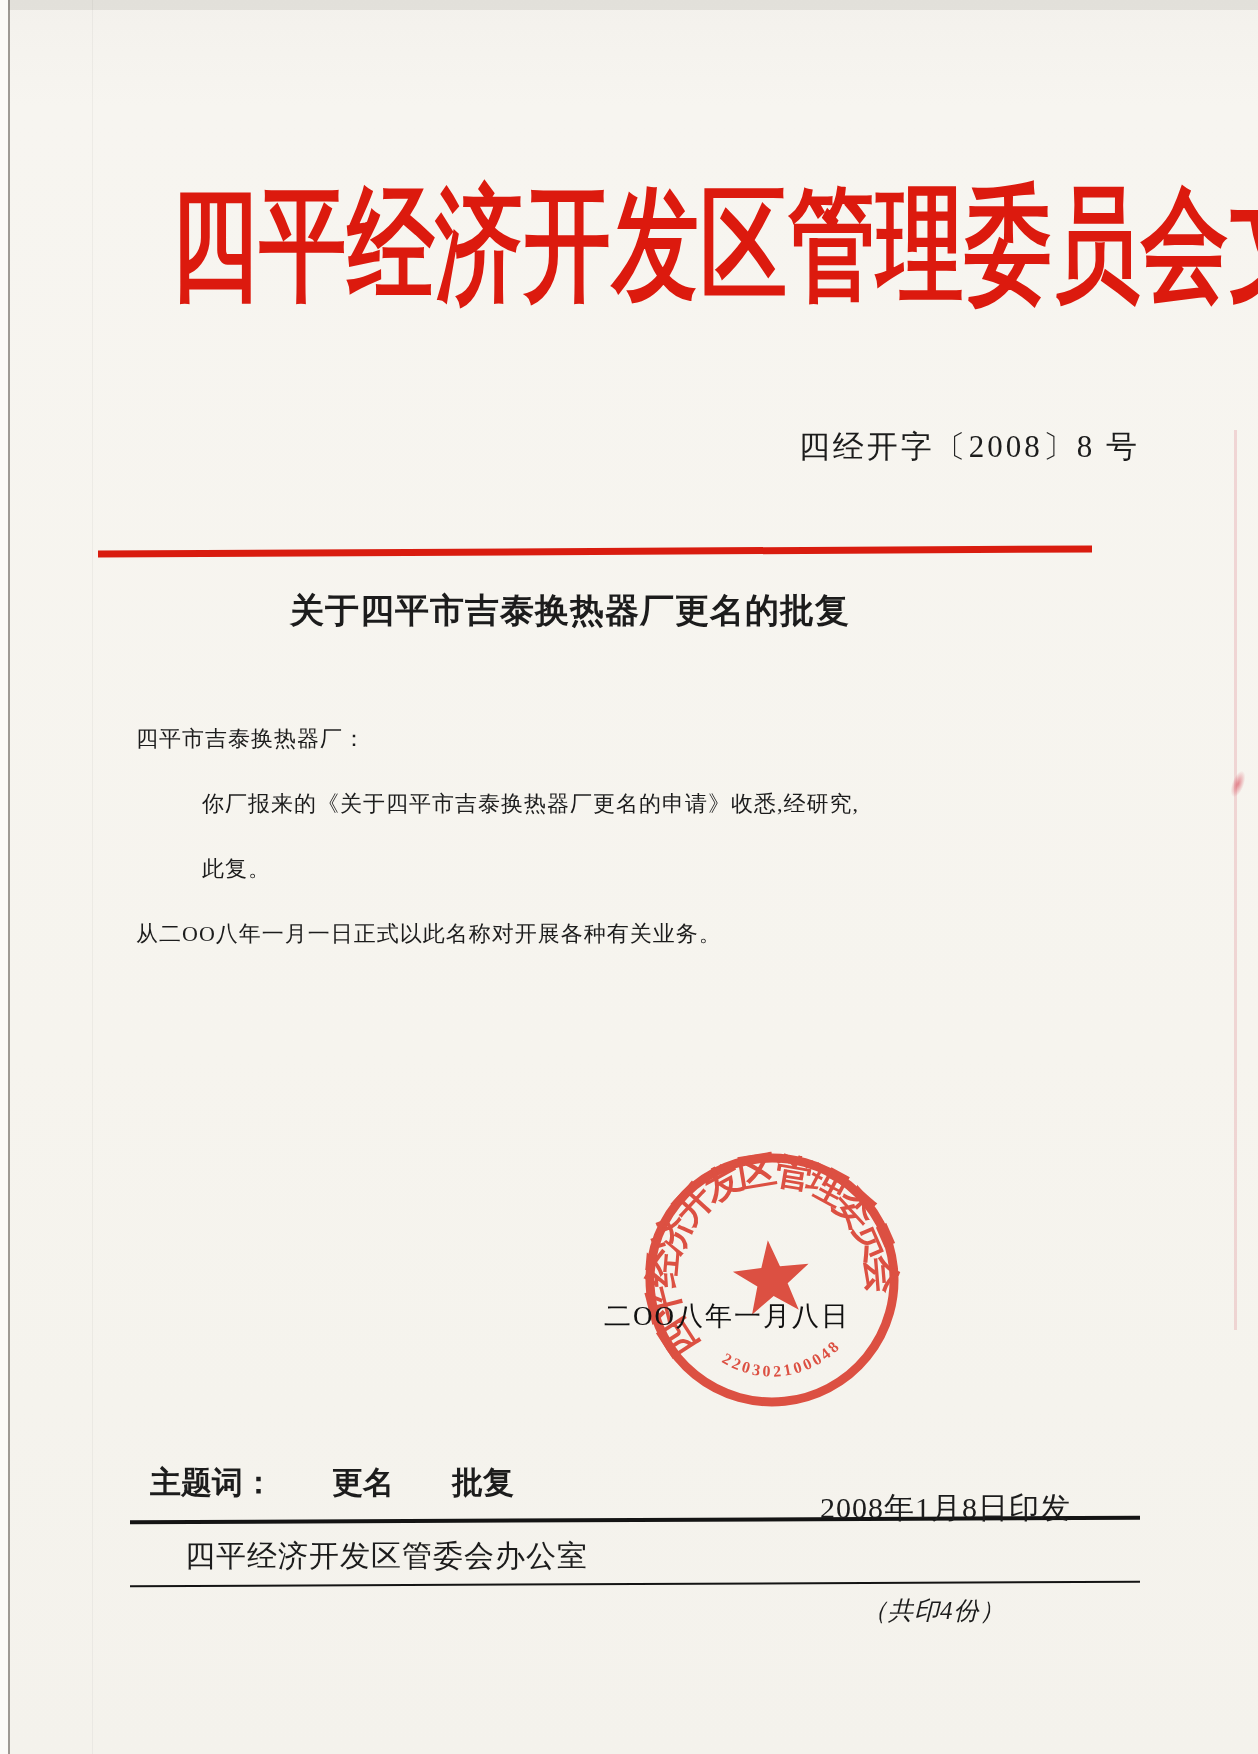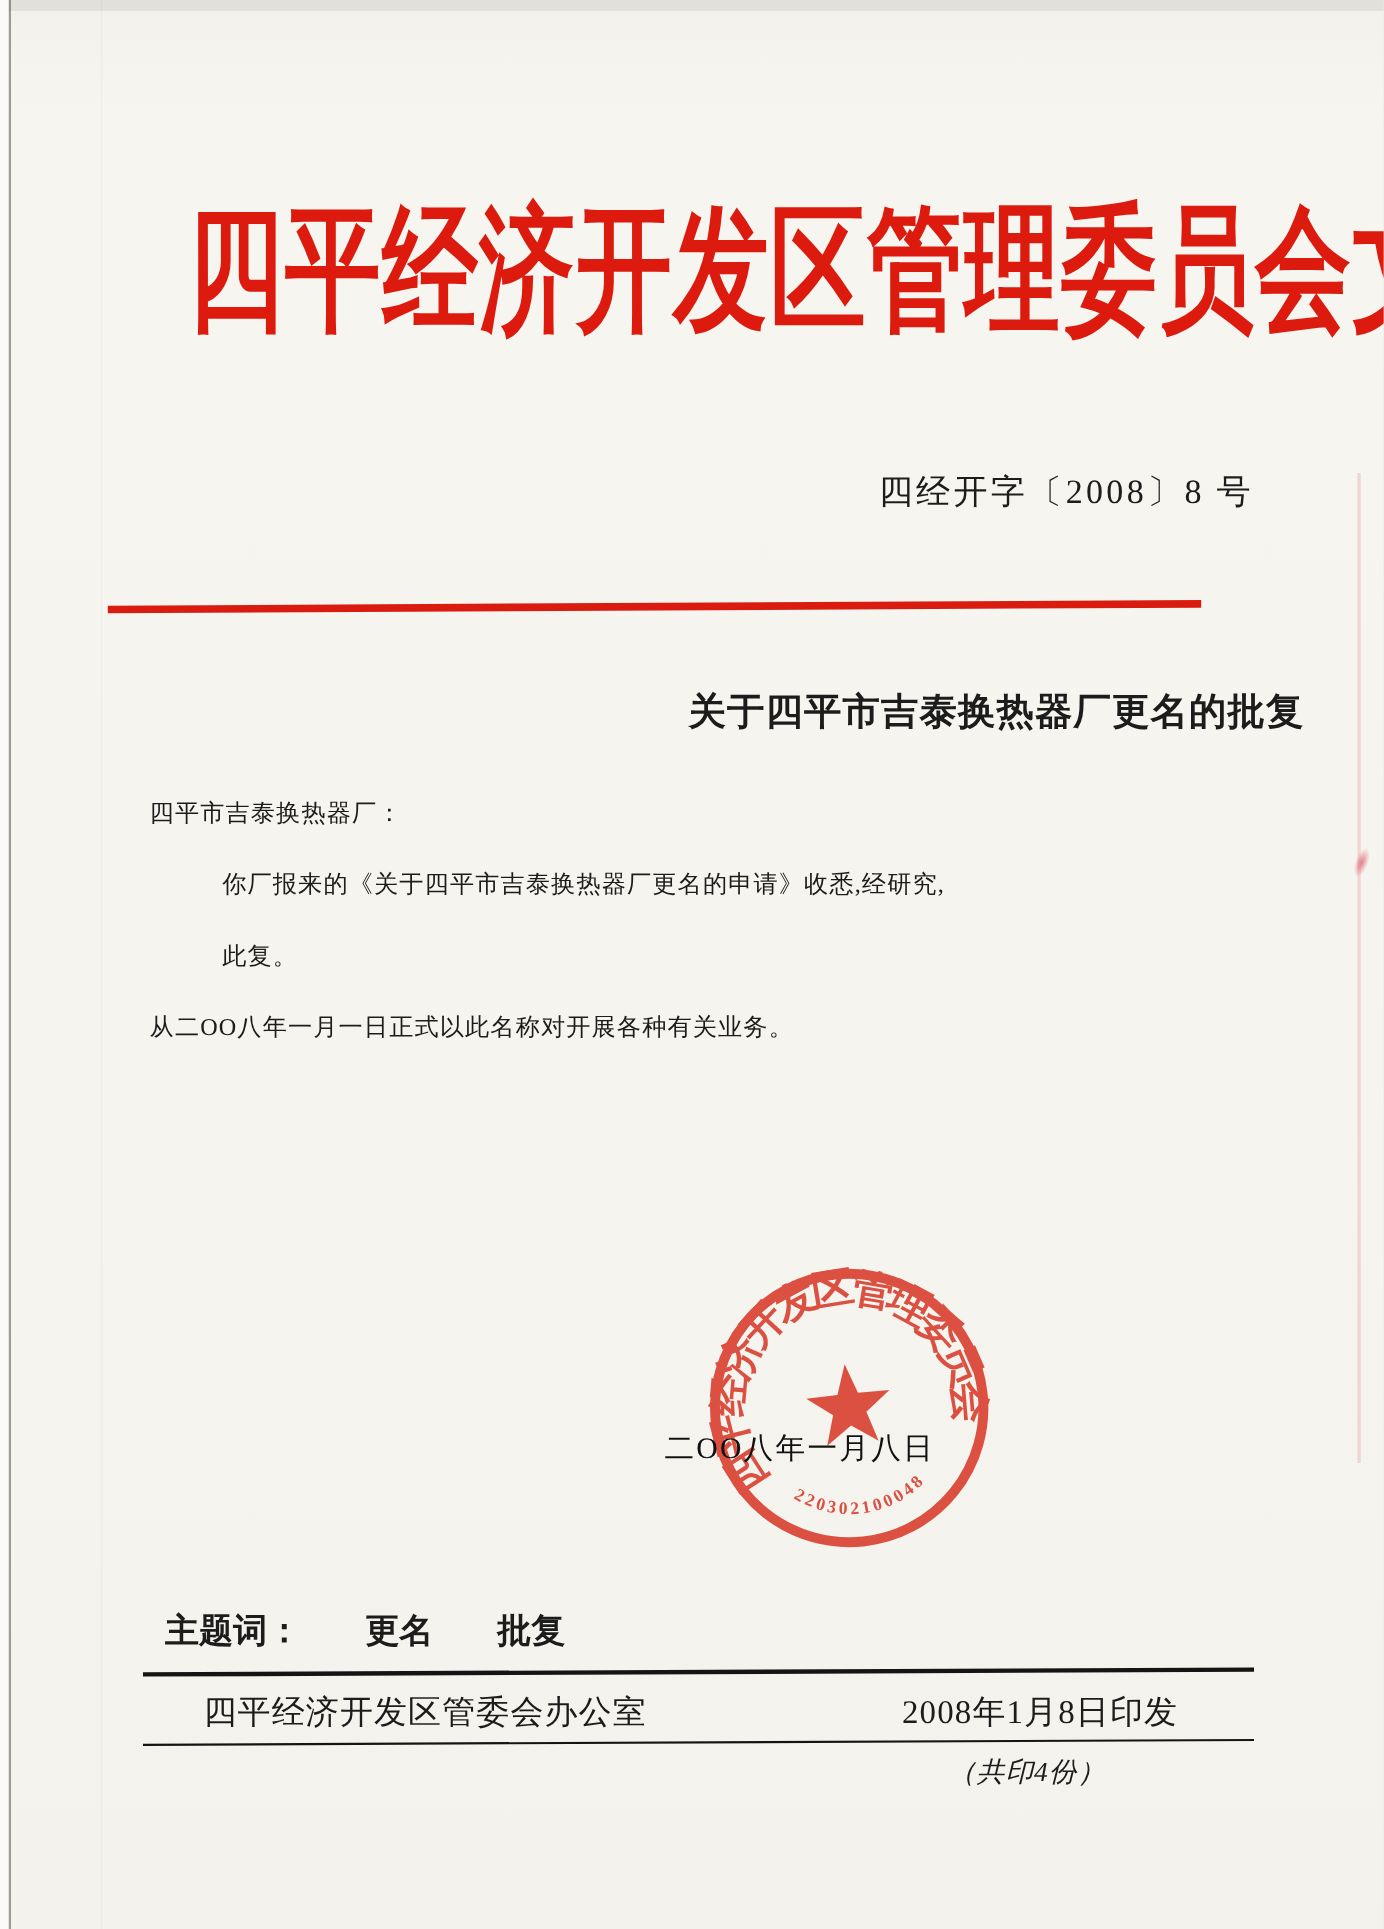--- a/index.html
+++ b/index.html
@@ -30,44 +30,44 @@
   }
   .doc-number{
     position:absolute;left:0;top:426px;width:1140px;
     text-align:right;font-size:31px;letter-spacing:3px;
   }
   .red-rule{
     position:absolute;left:98px;top:548px;width:994px;height:7px;
     transform:rotate(-.3deg);
   }
   .doc-title{
-    position:absolute;left:0;top:624px;width:1140px;text-align:right;
+    position:absolute;left:0;top:588px;width:1140px;text-align:center;
     font-family:"Liberation Sans","DejaVu Sans",sans-serif;
-    font-weight:700;font-size:34px;letter-spacing:1px;padding-left:46px;
+    font-weight:700;font-size:34px;letter-spacing:1px;
   }
   .body-text{position:absolute;left:136px;top:706px;width:980px;font-size:22px;letter-spacing:1px;}
   .body-line{white-space:nowrap;height:65px;line-height:65px;}
   .body-line.indent{padding-left:66px;}
 
   .seal{position:absolute;left:622px;top:1130px;width:300px;height:300px;opacity:.88;transform:rotate(-6deg);}
   .issue-date{
     position:absolute;left:604px;top:1298px;
     font-size:27px;letter-spacing:2px;white-space:nowrap;color:#111;
   }
 
   .keywords-row{
     position:absolute;left:150px;top:1462px;
     font-family:"Liberation Sans","DejaVu Sans",sans-serif;
     font-weight:700;font-size:31px;white-space:nowrap;text-align:center;
   }
   .keywords-row .kw{margin-left:58px;}
   .footer-rule-1{position:absolute;left:130px;top:1518px;width:1010px;height:4px;background:#141414;transform:rotate(-.25deg);}
   .footer-rule-2{position:absolute;left:130px;top:1583px;width:1010px;height:2px;background:#141414;transform:rotate(-.25deg);}
   .issuer{position:absolute;left:152px;top:1536px;font-size:30px;letter-spacing:1px;white-space:nowrap;margin-left:33px;}
-  .print-date{position:absolute;left:820px;top:1536px;font-size:30px;letter-spacing:1px;white-space:nowrap;text-align:right;}
+  .print-date{position:absolute;left:820px;top:1488px;font-size:30px;letter-spacing:1px;white-space:nowrap;text-align:right;}
   .copies{position:absolute;left:862px;top:1594px;font-size:25px;letter-spacing:1px;white-space:nowrap;font-style:italic;}
 
   .seal text{font-family:"Liberation Serif","DejaVu Serif",serif;font-weight:700;}
 </style>
 </head>
 <body>
 
 <div class="page">
 
   <div class="top-strip"></div>

